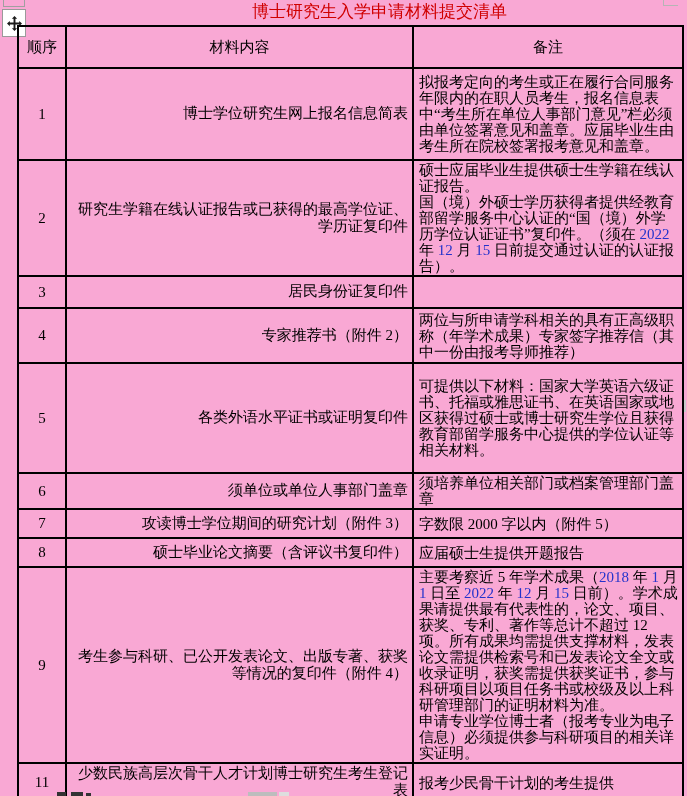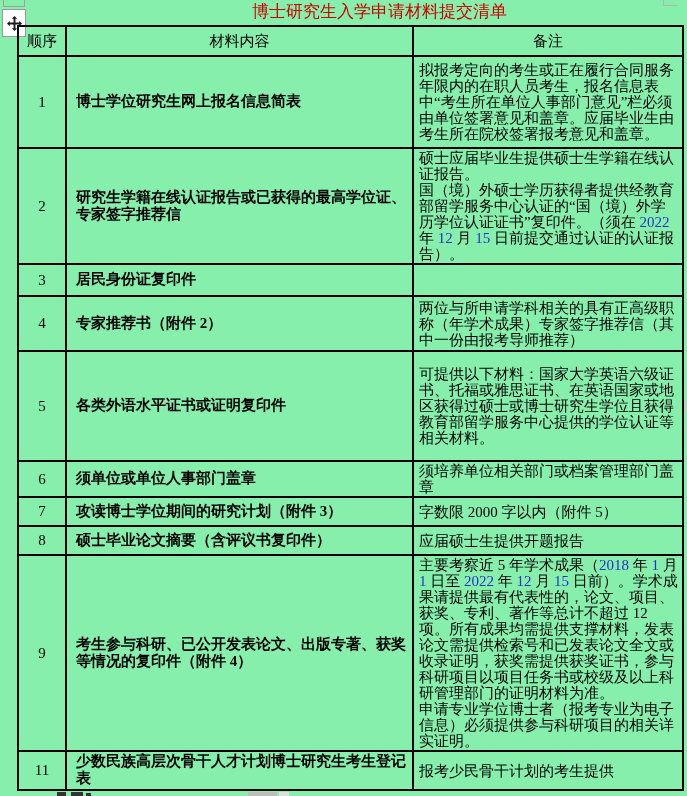--- a/index.html
+++ b/index.html
@@ -1,17 +1,17 @@
 <!DOCTYPE html>
 <html><head>
 <meta charset="utf-8">
 <style>
   html,body{margin:0;padding:0;background:#fff;}
   .page{
-    position:relative;width:687px;height:796px;background:#86efac;
+    position:relative;width:687px;height:796px;background:#f9a8d4;
     font-family:"Liberation Serif","DejaVu Serif",serif;color:#000;overflow:hidden;
   }
   
   .doc-title{
     position:absolute;left:252px;top:2px;font-size:17px;line-height:20px;
     color:#d00000;white-space:nowrap;font-weight:normal;
   }
   
   .partial-box-top{
     position:absolute;left:3px;top:0;width:20px;height:6px;
@@ -43,24 +43,24 @@
   }
   .doc-table col.c-no{width:48px;}
   .doc-table col.c-mat{width:347px;}
   .doc-table col.c-rem{width:270px;}
   .doc-table th,.doc-table td{
     border:2px solid #000;font-weight:normal;font-size:15px;
     vertical-align:middle;padding:0;overflow:hidden;
   }
   .doc-table th{text-align:center;line-height:17px;}
   td.no{text-align:center;line-height:17px;}
-  td.material{text-align:left;padding:1px 4px 2px 9px;line-height:17px;font-weight:bold;}
+  td.material{text-align:right;padding:1px 4px 2px 9px;line-height:17px;}
   td.remark{text-align:left;padding:1px 3px 1px 5px;line-height:16px;white-space:pre-wrap;}
   
-  tr.hdr{height:30px;padding-left:30px;} tr.r1{height:92px;} tr.r2{height:98px;} tr.r3{height:32px;}
+  tr.hdr{height:42px;padding-left:30px;} tr.r1{height:92px;} tr.r2{height:98px;} tr.r3{height:32px;}
   tr.r4{height:55px;} tr.r5{height:110px;} tr.r6{height:36px;} tr.r7{height:29px;}
   tr.r8{height:29px;} tr.r9{height:192px;} tr.r10{height:32px;} tr.r11{height:30px;}
   
   .b{font-weight:normal;}
   .blue{color:#2433cc;}
 </style>
 </head>
 <body>
 
 <div class="page">
@@ -92,21 +92,21 @@
       <th>材料内容</th>
       <th>备注</th>
     </tr>
     <tr class="r1">
       <td class="no">1</td>
       <td class="material">博士学位研究生网上报名信息简表</td>
       <td class="remark">拟报考定向的考生或正在履行合同服务年限内的在职人员考生，报名信息表中“考生所在单位人事部门意见”栏必须由单位签署意见和盖章。应届毕业生由考生所在院校签署报考意见和盖章。</td>
     </tr>
     <tr class="r2">
       <td class="no">2</td>
-      <td class="material">研究生学籍在线认证报告或已获得的最高学位证、专家签字推荐信</td>
+      <td class="material">研究生学籍在线认证报告或已获得的最高学位证、学历证复印件</td>
       <td class="remark"><span>硕士应届毕业生提供硕士生学籍在线认证报告。
 国（境）外硕士学历获得者提供经教育部留学服务中心认证的“国（境）外学历学位认证证书”复印件。（须在 </span><span class="blue">2022</span><span> 年 </span><span class="blue">12</span><span> 月 </span><span class="blue">15</span><span> 日前提交通过认证的认证报告）。</span></td>
     </tr>
     <tr class="r3">
       <td class="no">3</td>
       <td class="material">居民身份证复印件</td>
       <td class="remark"></td>
     </tr>
     <tr class="r4">
       <td class="no">4</td>

